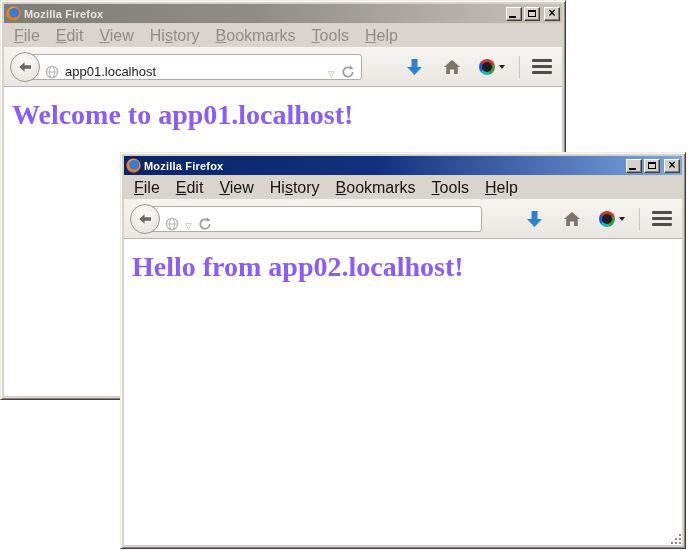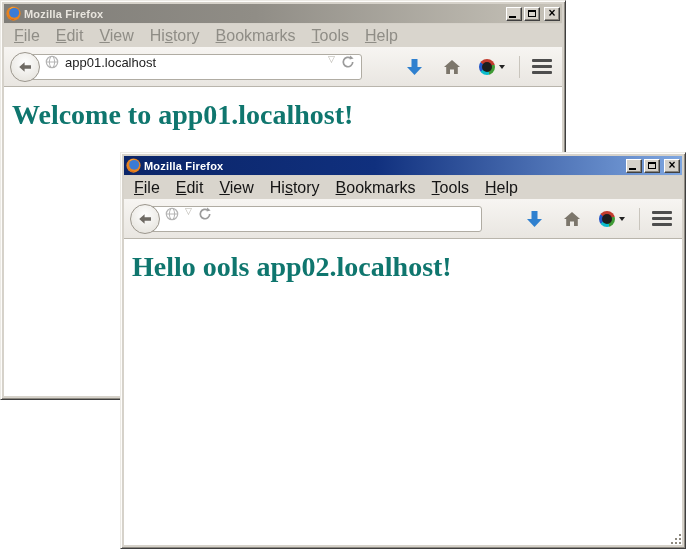--- a/index.html
+++ b/index.html
@@ -73,21 +73,21 @@
     width:30px;height:30px;border-radius:50%;
     border:1px solid #9b968d;
     background:radial-gradient(circle at 50% 35%,#fefefe,#e2dfd8);
     display:flex;align-items:center;justify-content:center;
     z-index:2;flex:0 0 30px;box-sizing:border-box;
   }
   .urlbar{
     height:26px;box-sizing:border-box;
     margin-left:-14px;width:336px;
     background:#fff;border:1px solid #b0aca3;border-radius:3px;
-    display:flex;align-items:flex-start;
+    display:flex;align-items:flex-end;
     padding-left:18px;z-index:1;
   }
   .globe{flex:0 0 14px;margin-right:2px;}
   .url-input{
     border:none;outline:none;flex:1;min-width:0;
     font-family:"Liberation Sans",sans-serif;font-size:13px;color:#222;
     padding:0 4px;background:transparent;
   }
   .url-drop{font-size:9px;color:#b3b0a8;padding:0 4px;line-height:1;}
   .reload{padding:0 6px 0 2px;display:flex;align-items:center;}
@@ -105,21 +105,21 @@
     border-top:4px solid #222;
   }
   .tsep{width:1px;height:22px;background:#c9c5bd;margin-left:14px;}
   .burger{margin-left:12px;display:flex;flex-direction:column;gap:3px;width:20px;padding:2px 0;}
   .burger span{height:3px;background:#4d4d4d;border-radius:1px;}
 
   
   .content{flex:1;background:#fff;overflow:hidden;}
   .page-heading{
     font-family:"Liberation Serif", serif;
-    font-size:28px;font-weight:bold;color:#0f766e;
+    font-size:28px;font-weight:bold;color:#8b5cf6;
     margin:12px 0 0 8px;white-space:nowrap;
   }
 
   
   .grip{
     position:absolute;right:2px;bottom:2px;width:13px;height:13px;
   }
   .grip::before{
     content:"";position:absolute;left:0;top:0;width:2px;height:2px;
     box-shadow:
@@ -284,19 +284,19 @@
       </span>
       <span class="tsep"></span>
       <button class="burger" style="background:none;border:none;">
         <span></span>
           <span></span>
           <span></span>
       </button>
     </div>
 
     <div class="content">
-      <h1 class="page-heading">Hello ools app02.localhost!</h1>
+      <h1 class="page-heading">Hello from app02.localhost!</h1>
     </div>
 
     <div class="grip"></div>
   </div>
 
 </div>
 
 </body></html>

